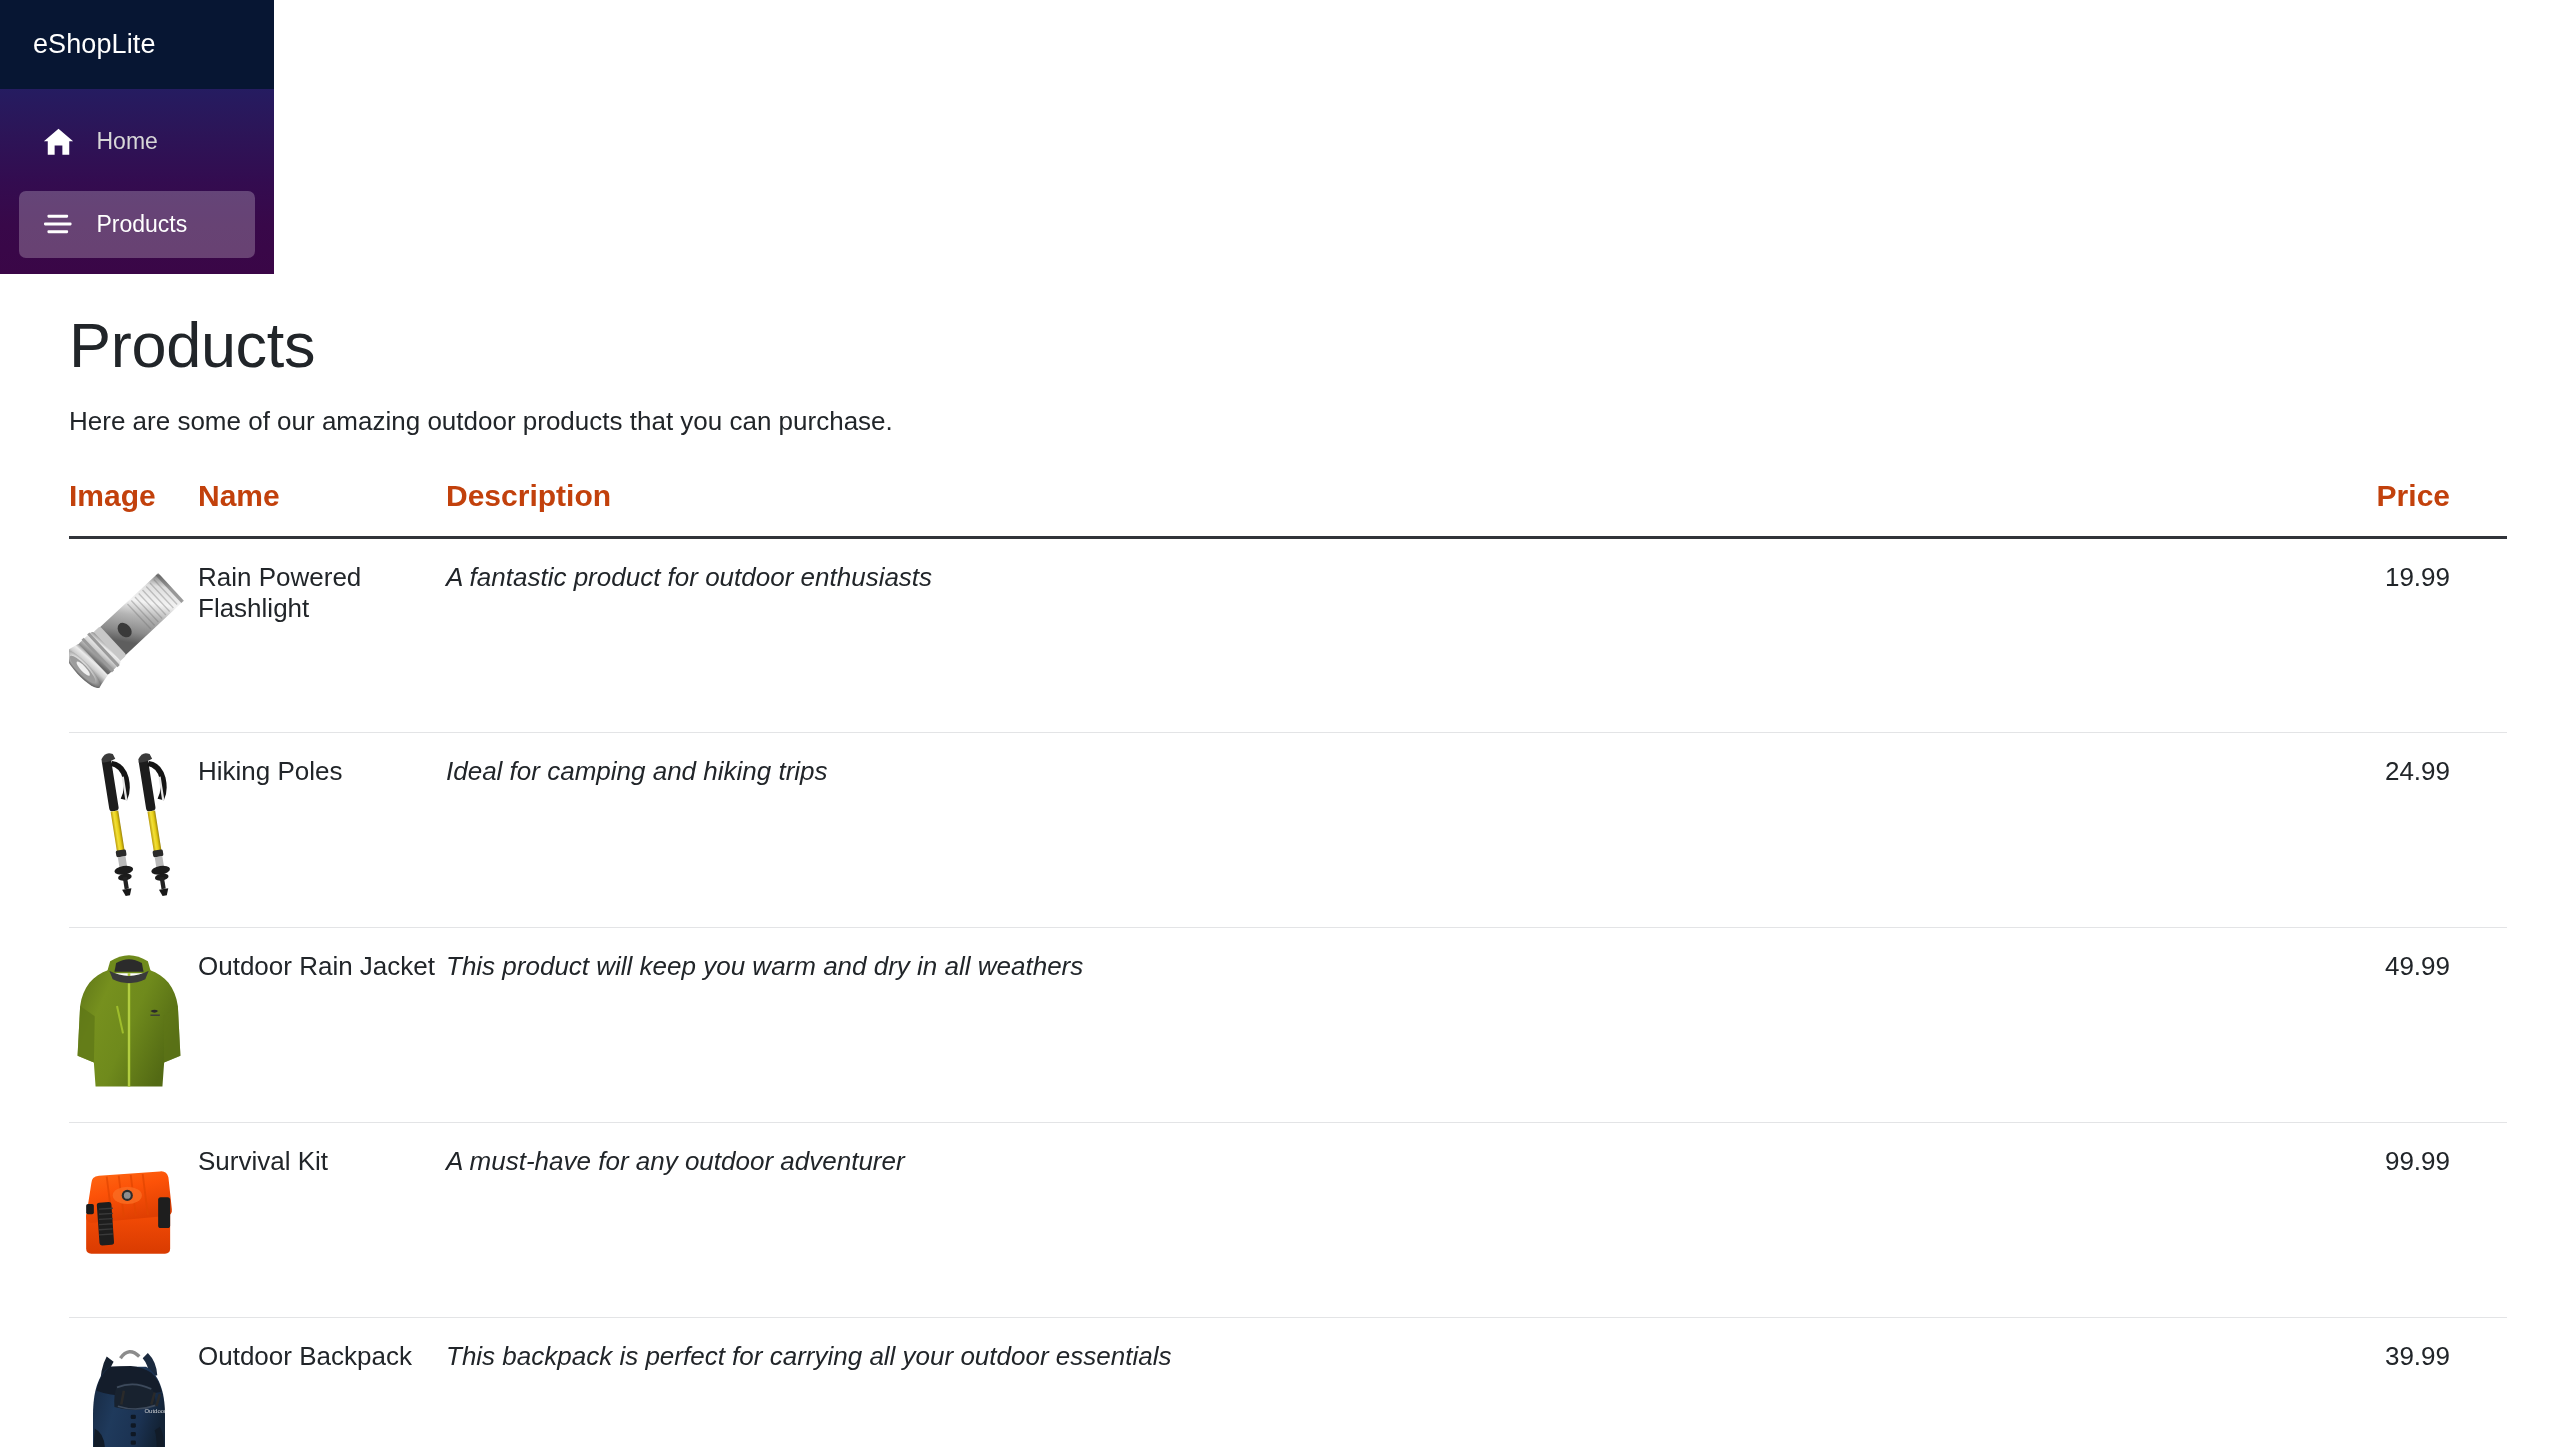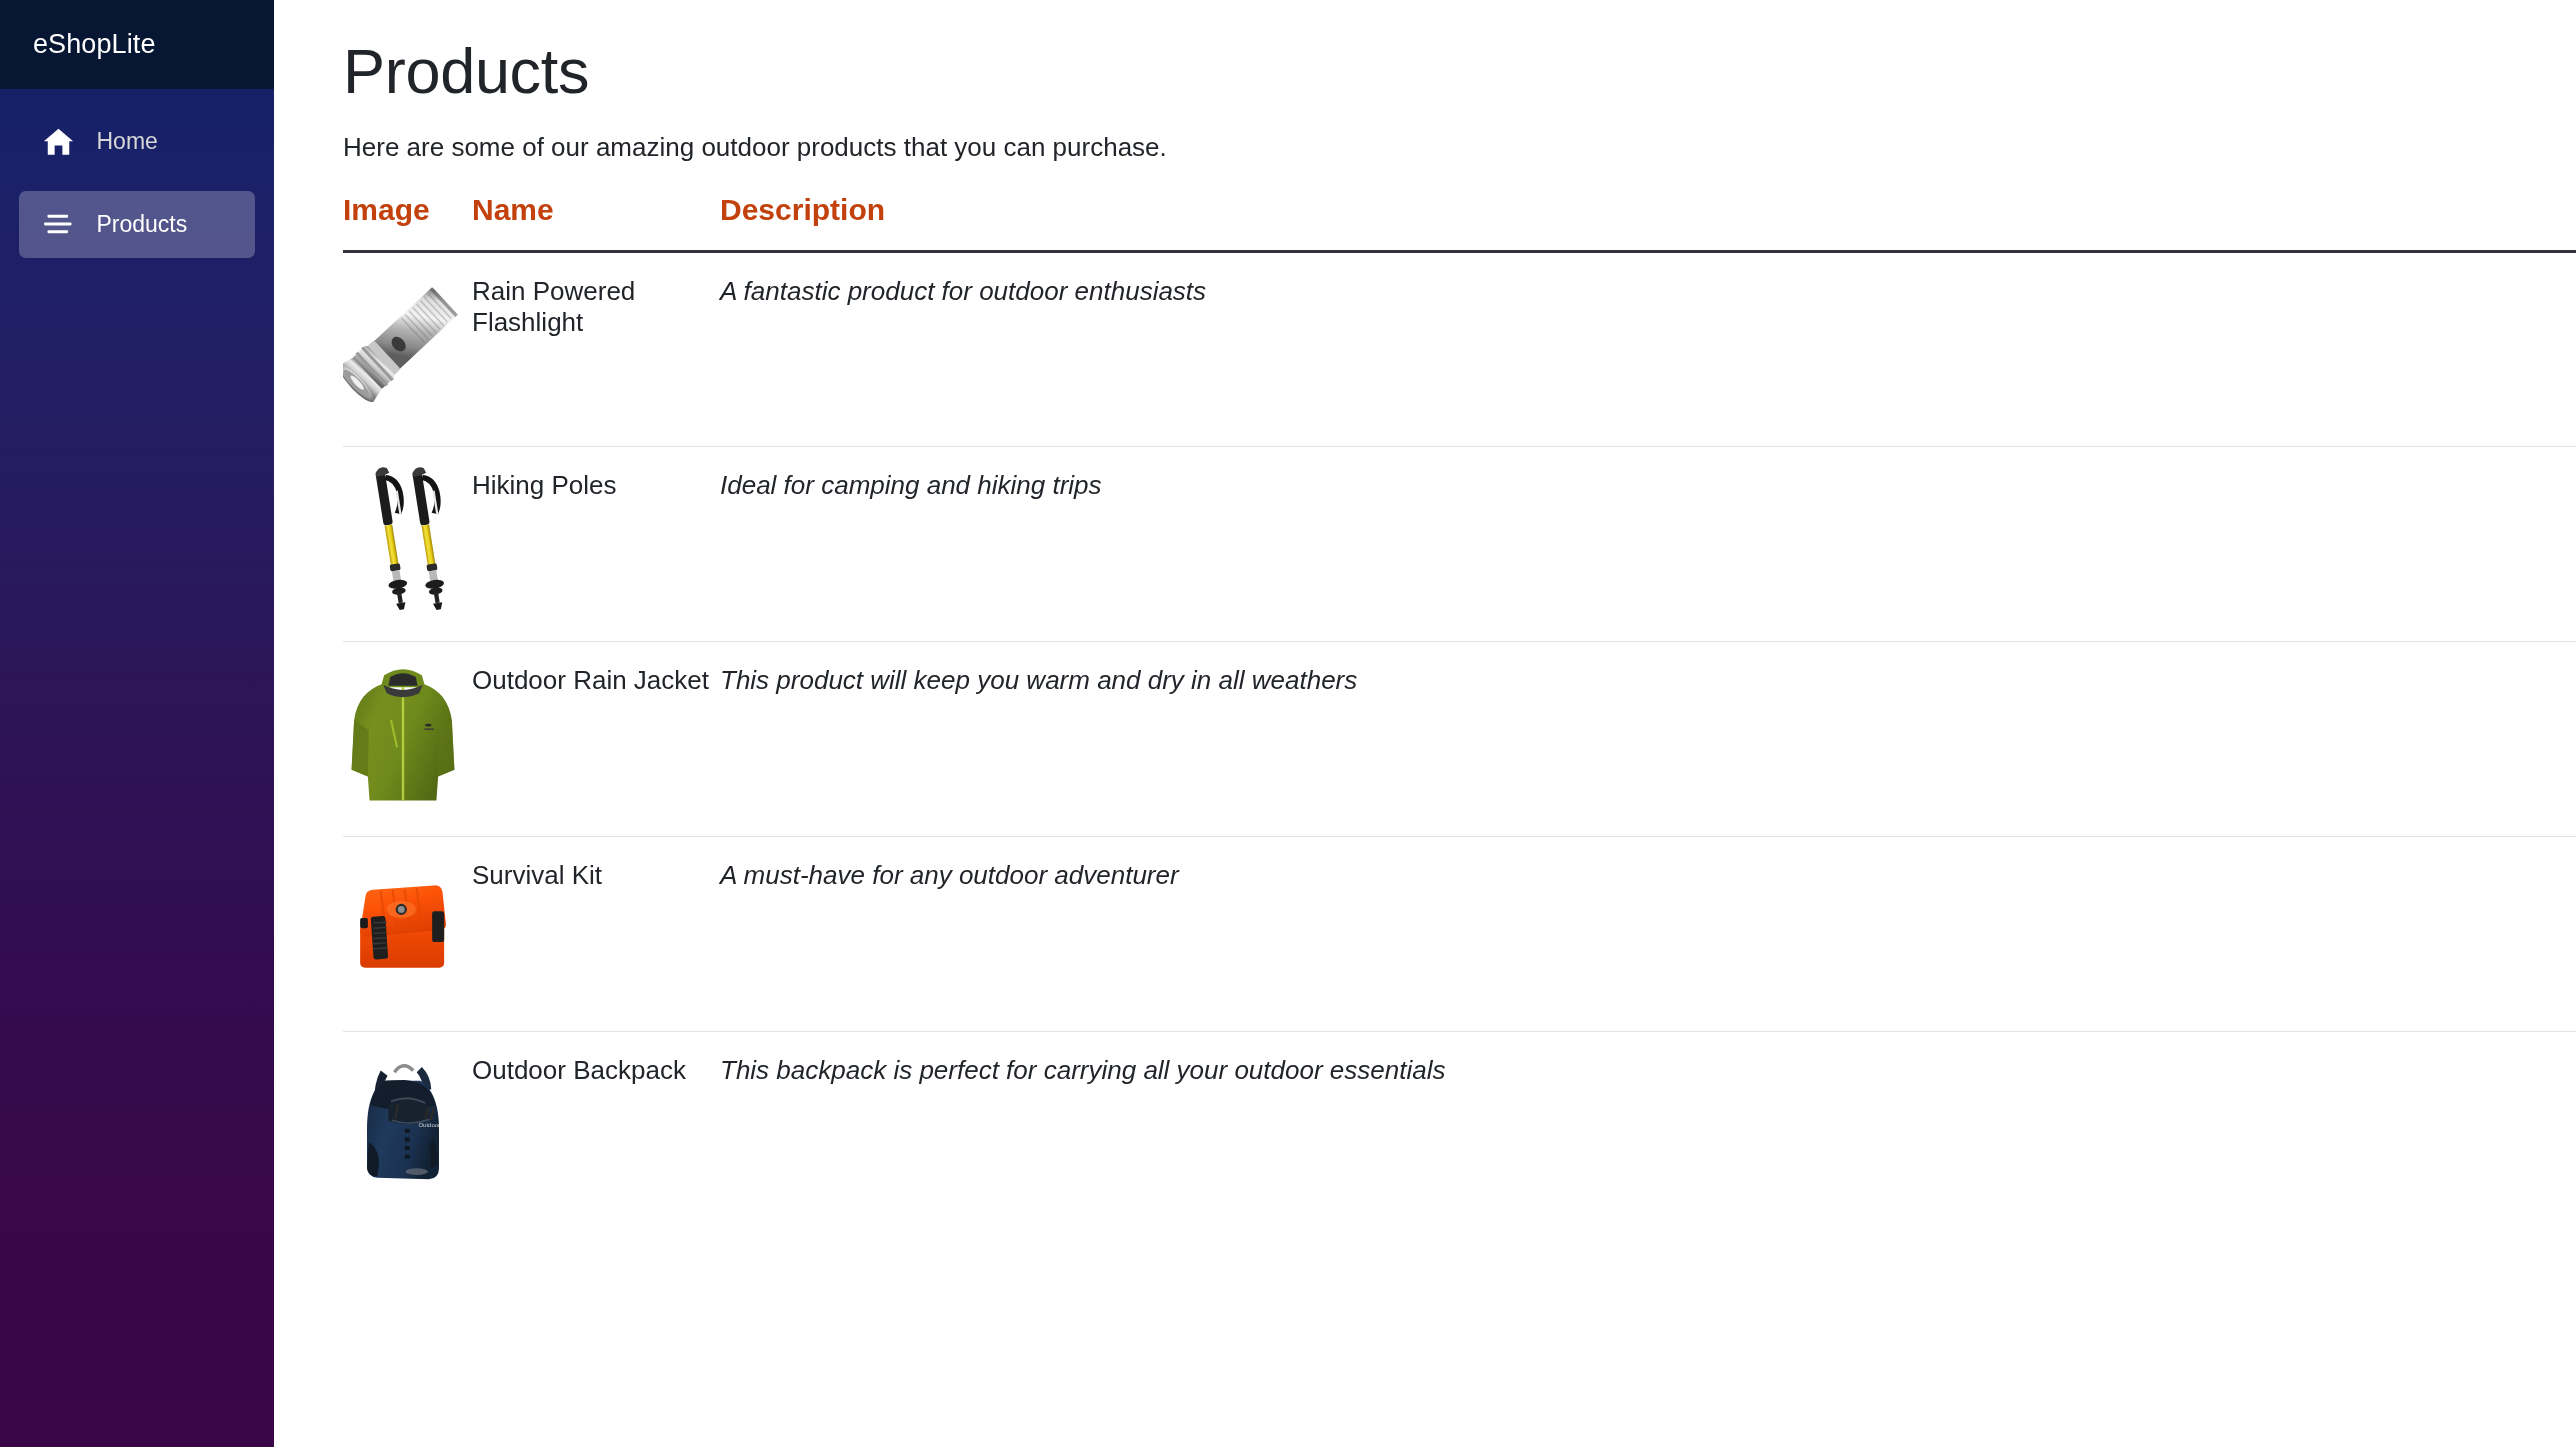--- a/index.html
+++ b/index.html
@@ -5,21 +5,21 @@
 <style>
   * { margin:0; padding:0; box-sizing:border-box; }
   html, body {
     width:2576px; height:1447px;
     font-family:"Liberation Sans", sans-serif;
     background:#ffffff;
     overflow:hidden;
   }
   .app {
     display:flex;
-    width:2576px; height:1447px;
+    width:2576px; height:1447px;flex-direction:column;
   }
 
   
   .sidebar {
     width:274px;
     flex:0 0 274px;
     height:1447px;
     background:linear-gradient(180deg,#0f2166 0%,#1c2168 14%,#241d62 30%,#2c1558 48%,#330c50 66%,#380849 82%,#3a0647 100%);
     position:relative;
     display:flex;
@@ -110,21 +110,21 @@
     font-weight:400;
     color:#212529;
     line-height:1.05;
     letter-spacing:-0.3px;
     margin-bottom:24px;
   }
   .page-subtitle {
     font-size:26px;
     color:#212529;
     line-height:1.5;
-    margin-bottom:26px;
+    margin-bottom:38px;
   }
 
   
   table.products {
     width:2438px;
     border-collapse:collapse;
     table-layout:fixed;
   }
   table.products th {
     font-size:30px;

